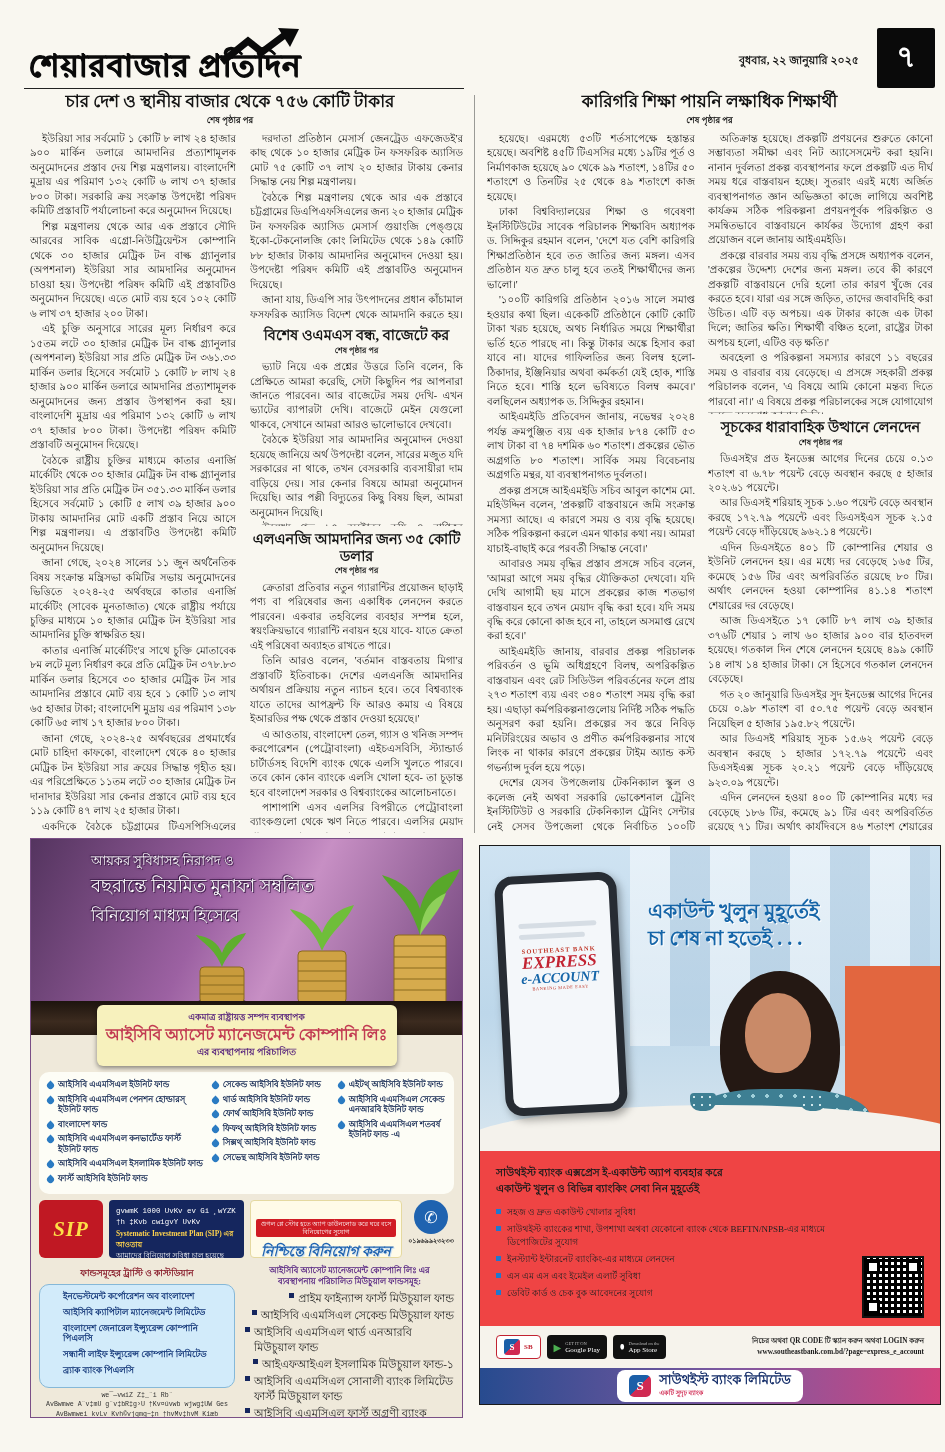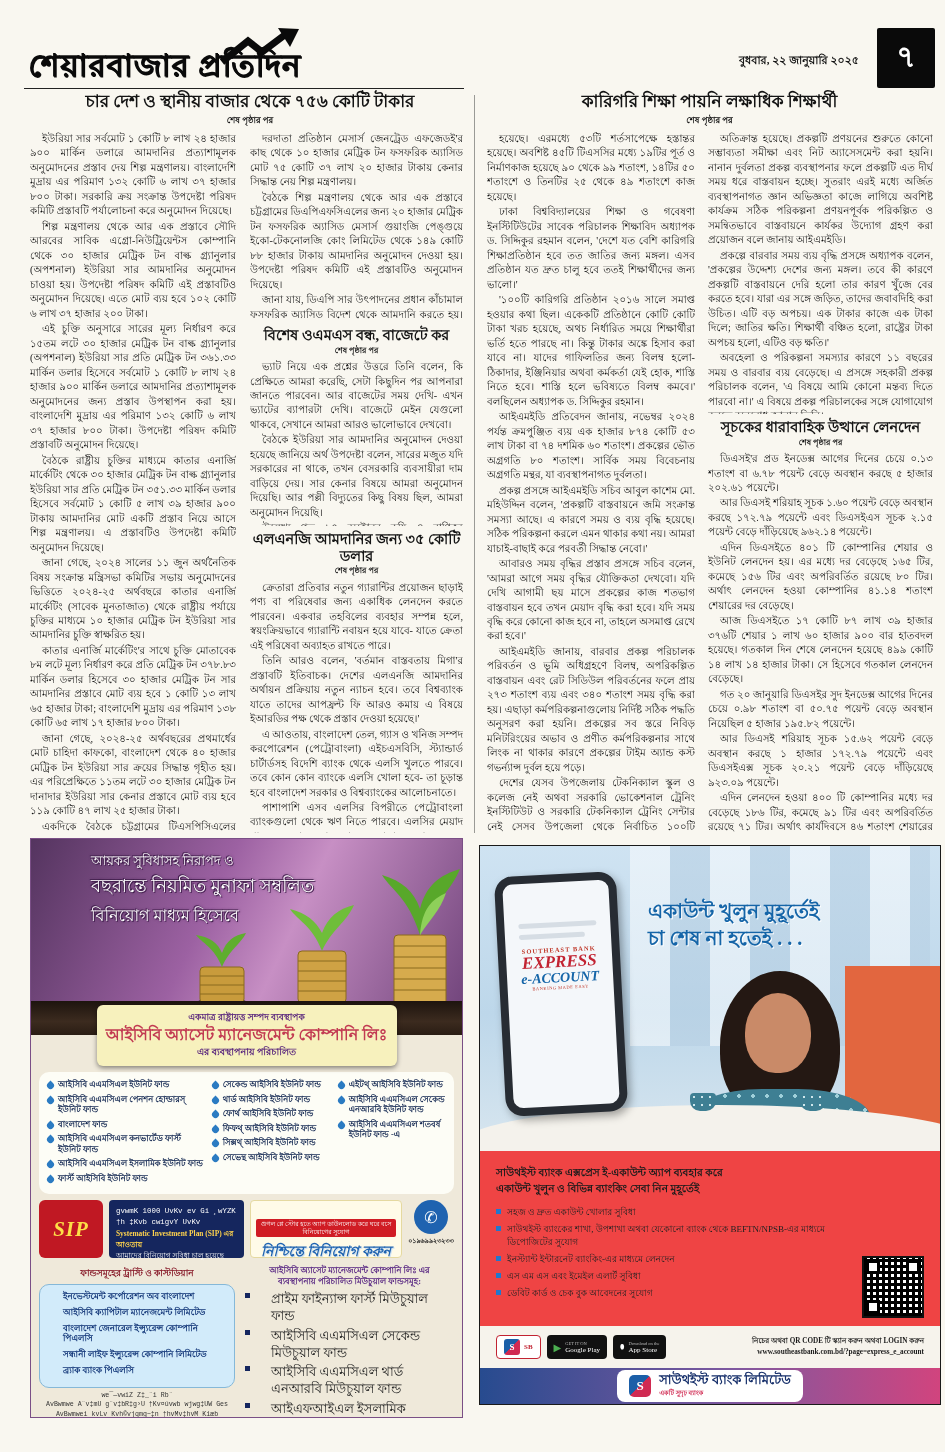--- a/index.html
+++ b/index.html
@@ -11,21 +11,21 @@
   .masthead-text { font-size:31px; font-weight:900; color:#0a0a0a; letter-spacing:1px; line-height:52px; text-shadow:1px 1px 0 #0a0a0a; }
   .masthead-arrow { position:absolute; right:28px; top:-12px; }
   .issue-date { position:absolute; right:86px; top:52px; font-size:11px; font-weight:bold; }
   .page-number-box { position:absolute; right:10px; top:28px; width:58px; height:60px; background:#0a0a0a; color:#fff; font-size:30px; font-weight:bold; display:flex; align-items:center; justify-content:center; border-radius:2px; }
   .masthead-rule { position:absolute; left:24px; top:88px; width:440px; height:1px; background:#222; }
 
   
   .headline { position:absolute; top:92px; text-align:center; font-weight:bold; }
   .headline h2 { font-size:17px; line-height:1.2; }
   .headline .cont { font-size:8.5px; font-weight:bold; margin-top:2px; }
-  .headline-left { left:34px; width:432px; }
+  .headline-left { left:14px; width:432px; }
   .headline-right { left:487px; width:445px; }
   .article-divider { position:absolute; left:474px; top:95px; width:1px; height:738px; background:#9a9a96; }
 
   .col { position:absolute; top:132px; height:701px; overflow:hidden; font-size:10.2px; line-height:1.42; text-align:justify; display:flex; flex-direction:column; }
   .col-1 { left:30px;  width:206px; }
   .col-2 { left:250px; width:213px; }
   .col-3 { left:487px; width:208px; }
   .col-4 { left:708px; width:225px; }
   .bp { text-indent:12px; margin-bottom:1px; }
   .seg { overflow:hidden; flex:none; }
@@ -65,21 +65,21 @@
   .hotline-num { font-size:6.4px; font-weight:bold; margin-top:2px; }
   .trustee-row { margin:8px 8px 0; display:flex; gap:10px; }
   .trustee-col { width:196px; flex:none; }
   .trustee-header { font-size:9px; font-weight:bold; color:#8a1f2d; text-align:center; margin-bottom:3px; }
   .trustee-box { background:#d2ebfa; border:1px solid #85b8d8; border-radius:10px; padding:6px 7px; }
   .trustee-item { display:flex; gap:5px; align-items:center; margin-bottom:5px; font-size:8.7px; font-weight:bold; color:#14387a; line-height:1.2; }
   .t-ico { width:11px; height:11px; border-radius:2px; flex:none; }
   .ascii-note { margin-top:3px; font-size:6.6px; text-align:center; color:#333; font-family:"Liberation Mono", monospace; line-height:1.45; }
   .closed-col { flex:1; }
   .closed-header { font-size:8.4px; font-weight:bold; color:#5b2a84; text-align:center; line-height:1.3; margin-bottom:3px; }
-  .closed-item { display:flex; gap:21px; margin-bottom:3px; font-size:13px; color:#222; line-height:1.3; }
+  .closed-item { display:flex; gap:4px; margin-bottom:3px; font-size:11px; color:#222; line-height:1.3;justify-content:flex-end; }
   .sq { width:5px; height:5px; background:#15265e; flex:none; margin-top:2px; }
 
   
   .seb-ad { position:absolute; left:479px; top:845px; width:462px; height:560px; background:#fff; border:1px solid #1a1a1a; overflow:hidden; }
   .seb-photo { position:relative; height:305px; background:linear-gradient(180deg,#cfe3f2 0%,#bdd7ea 55%,#d8e6ef 100%); overflow:hidden; }
   .seb-window { position:absolute; left:150px; top:0; width:300px; height:200px; background:repeating-linear-gradient(90deg,rgba(255,255,255,.5) 0 40px,rgba(180,205,225,.5) 40px 80px); }
   .seb-orange { position:absolute; right:0; top:120px; width:95px; height:185px; background:#e2663f; }
   .seb-woman { position:absolute; right:70px; top:125px; width:180px; height:180px; }
   .hair { position:absolute; left:30px; top:0; width:120px; height:150px; background:#241813; border-radius:50% 50% 45% 45%; }
   .face { position:absolute; left:55px; top:22px; width:66px; height:80px; background:#c98a68; border-radius:50% 50% 46% 46%; }

